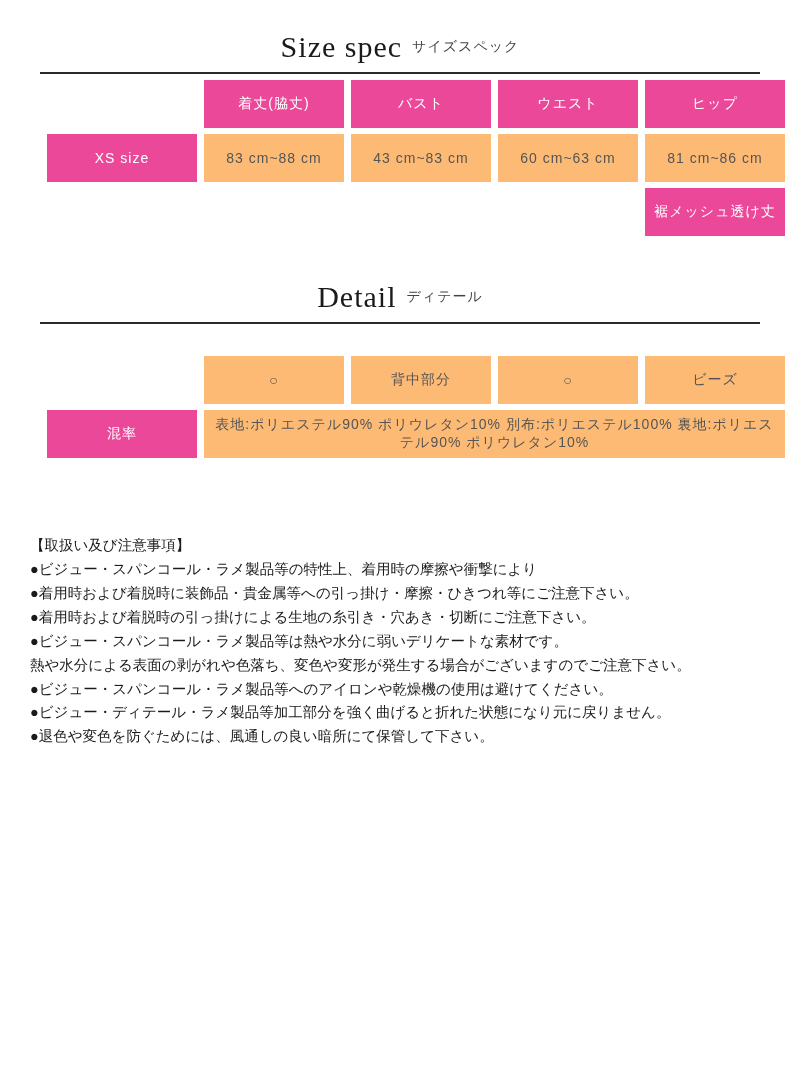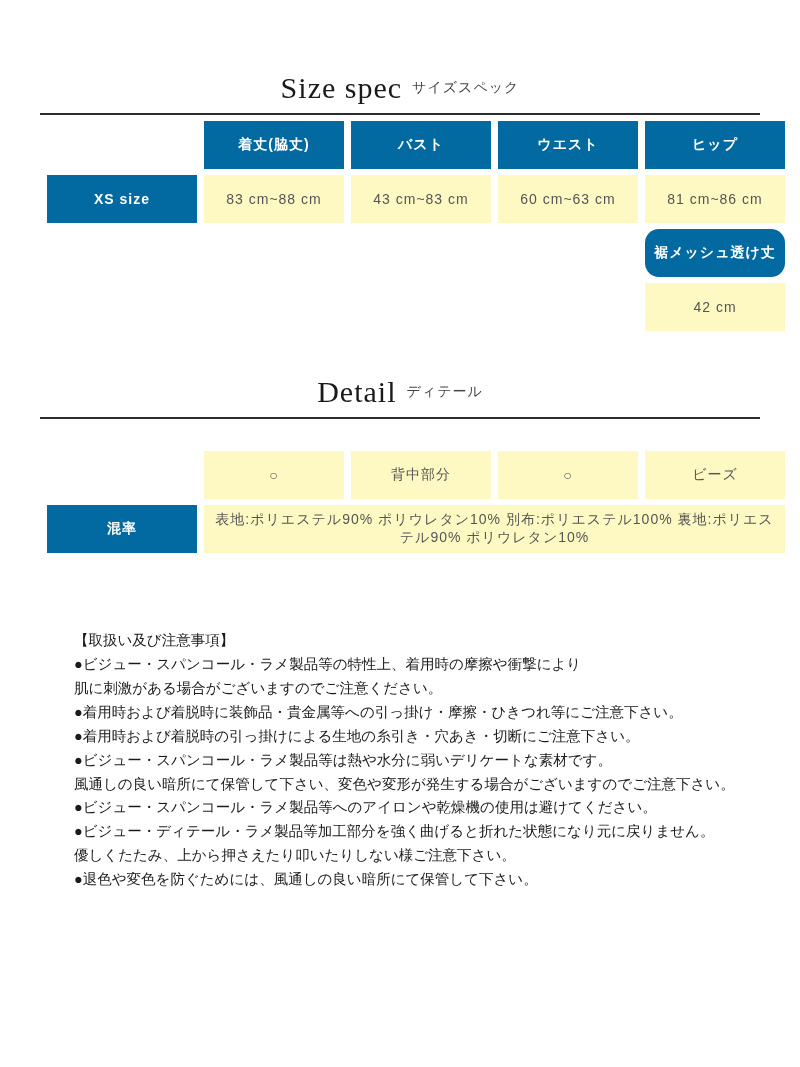--- a/index.html
+++ b/index.html
@@ -27,58 +27,58 @@
     vertical-align: middle;
   }
   .section-head .jp {
     font-size: 14px;
     color: #444;
     margin-left: 10px;
     vertical-align: middle;
     letter-spacing: 1px;
   }
 
-  #sizespec-head { padding-top: 40px; margin-top: 31px; }
+  #sizespec-head { padding-top: 30px; }
 
   
   .sizespec-wrap { margin-top: 26px; }
 
   table.tbl {
     margin: 0 40px;
     border-collapse: separate;
     border-spacing: 7px 6px;
     width: 720px;
     table-layout: fixed;
   }
   table.tbl td {
     height: 48px;
     text-align: center;
     vertical-align: middle;
     font-size: 14px;
     letter-spacing: 1px;
     padding: 0 4px;
   }
-  td.h { background: #0369a1; color: #fff; font-weight: bold; }
-  td.v { background: #fef9c3; color: #555; }
+  td.h { background: #ec4899; color: #fff; }
+  td.v { background: #fdba74; color: #555; }
   td.e { background: transparent; }
 
   .small { font-size: 11px; letter-spacing: 0; }
-  .mid  { font-size: 13px; letter-spacing: 0.5px; border-radius: 14px; }
+  .mid  { font-size: 13px; letter-spacing: 0.5px; }
 
   #detail-head { margin-top: 38px; }
 
   
   .notes {
     margin: 70px 30px 0 30px;
     font-family: "Liberation Serif", serif;
     font-size: 14.5px;
     line-height: 1.65;
     color: #1a1a1a;
   }
-  .notes div { white-space: nowrap; margin-left: 44px; }
+  .notes div { white-space: nowrap; }
 </style>
 </head>
 <body>
 
 <div class="page">
 
   <div class="section-head" id="sizespec-head">
     <span class="en">Size spec</span><span class="jp">サイズスペック</span>
   </div>
 
@@ -105,27 +105,20 @@
         <td class="v">60 cm~63 cm</td>
         <td class="v">81 cm~86 cm</td>
       </tr>
       <tr>
         <td class="e"></td>
         <td class="e"></td>
         <td class="e"></td>
         <td class="e"></td>
         <td class="h mid">裾メッシュ透け丈</td>
       </tr>
-      <tr>
-        <td class="e"></td>
-        <td class="e"></td>
-        <td class="e"></td>
-        <td class="e"></td>
-        <td class="v">42 cm</td>
-      </tr>
     </tbody>
   </table>
 
   <div class="section-head" id="detail-head">
     <span class="en">Detail</span><span class="jp">ディテール</span>
   </div>
 
   <table class="tbl" style="margin-top:26px">
     <colgroup>
       <col style="width:150px">
@@ -145,24 +138,22 @@
       <tr>
         <td class="h">混率</td>
         <td class="v small" colspan="4">表地:ポリエステル90%  ポリウレタン10%  別布:ポリエステル100%  裏地:ポリエステル90%  ポリウレタン10%</td>
       </tr>
     </tbody>
   </table>
 
   <div class="notes">
     <div>【取扱い及び注意事項】</div>
     <div>●ビジュー・スパンコール・ラメ製品等の特性上、着用時の摩擦や衝撃により</div>
-    <div>肌に刺激がある場合がございますのでご注意ください。</div>
     <div>●着用時および着脱時に装飾品・貴金属等への引っ掛け・摩擦・ひきつれ等にご注意下さい。</div>
     <div>●着用時および着脱時の引っ掛けによる生地の糸引き・穴あき・切断にご注意下さい。</div>
     <div>●ビジュー・スパンコール・ラメ製品等は熱や水分に弱いデリケートな素材です。</div>
-    <div>風通しの良い暗所にて保管して下さい、変色や変形が発生する場合がございますのでご注意下さい。</div>
+    <div>熱や水分による表面の剥がれや色落ち、変色や変形が発生する場合がございますのでご注意下さい。</div>
     <div>●ビジュー・スパンコール・ラメ製品等へのアイロンや乾燥機の使用は避けてください。</div>
     <div>●ビジュー・ディテール・ラメ製品等加工部分を強く曲げると折れた状態になり元に戻りません。</div>
-    <div>優しくたたみ、上から押さえたり叩いたりしない様ご注意下さい。</div>
     <div>●退色や変色を防ぐためには、風通しの良い暗所にて保管して下さい。</div>
   </div>
 
 </div>
 
 </body></html>

